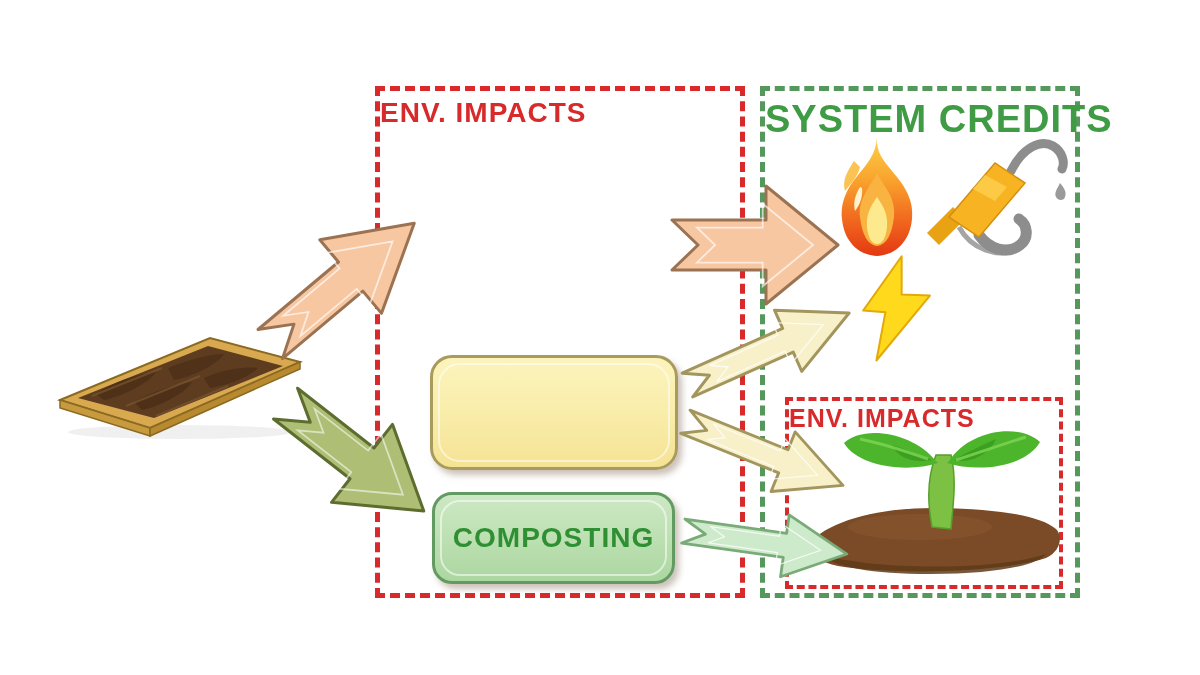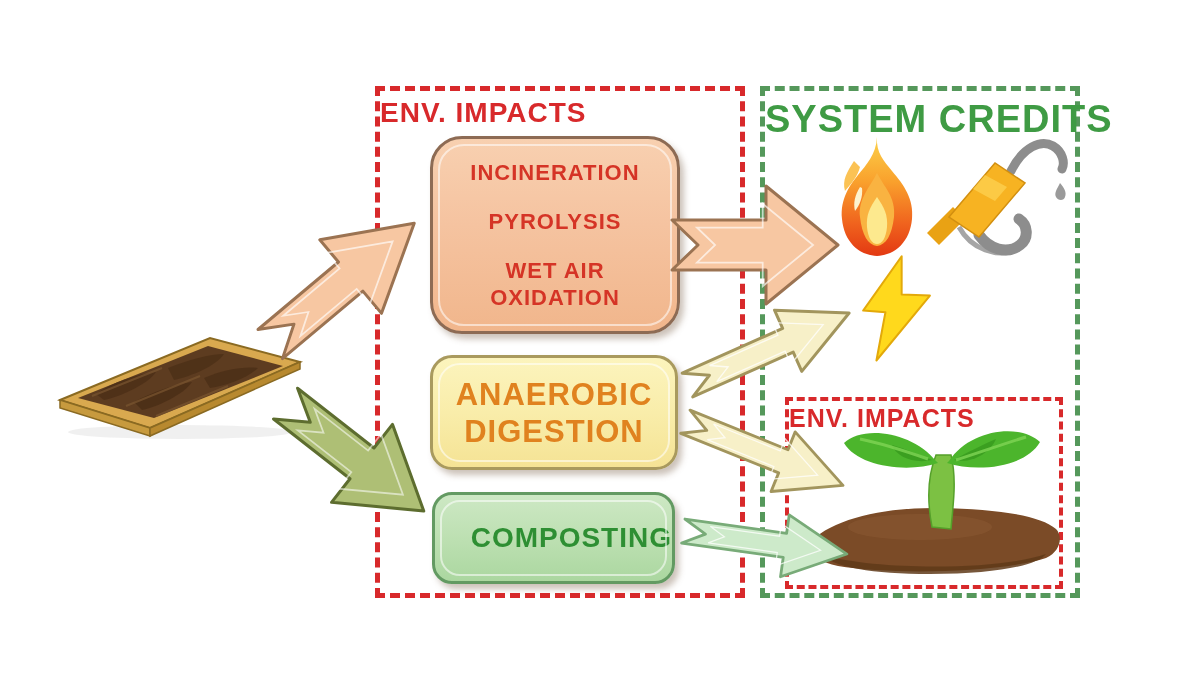--- a/index.html
+++ b/index.html
@@ -57,21 +57,21 @@
     display:flex;align-items:center;justify-content:center;
   }
   .box-digestion .label{
     font-weight:bold;font-size:31px;line-height:37px;color:#e0821f;
     text-align:center;width:210px;letter-spacing:1px;
   }
   .box-composting{
     left:52px;top:401px;width:243px;height:92px;border-radius:20px;
     border:3px solid #639a62;
     background:linear-gradient(180deg,#cde8c4 0%,#bde0b2 50%,#abd7a0 100%);
-    display:flex;align-items:center;justify-content:flex-end;
+    display:flex;align-items:center;justify-content:center;
   }
   .box-composting .label{
     font-weight:bold;font-size:28px;color:#2e8f33;letter-spacing:1px;text-align:center;
   }
   
   .arrow{position:absolute;overflow:visible;z-index:6;}
   
   .icon{position:absolute;}
 </style>
 </head>
@@ -89,32 +89,23 @@
     <path d="M44,66 C60,54 86,46 104,44 C96,56 70,68 52,72 Z" fill="#4c2f17" opacity="0.85"></path>
     <path d="M116,40 C136,32 158,26 172,26 C164,38 140,48 122,52 Z" fill="#4c2f17" opacity="0.8"></path>
     <path d="M82,74 C100,64 124,56 140,54 C132,66 108,78 90,82 Z" fill="#4a2d15" opacity="0.8"></path>
     <path d="M152,50 C170,42 192,38 206,40 C196,50 174,58 158,60 Z" fill="#4a2d15" opacity="0.75"></path>
     <path d="M40,68 L110,40 M104,88 L176,58 M74,78 L148,48" stroke="#7a5530" stroke-width="2" fill="none" opacity="0.7"></path>
   </svg>
 
   <div class="panel panel-impacts">
     <div class="panel-title t-impacts">ENV. IMPACTS</div>
 
-    <div class="pbox box-thermal">
-      <div class="innerline"></div>
-      <div class="thermal-items">
-        <div class="thermal-item">INCINERATION</div>
-        <div class="thermal-item">PYROLYSIS</div>
-        <div class="thermal-item" style="max-width:160px;">WET AIR OXIDATION</div>
-      </div>
-    </div>
 
     <div class="pbox box-digestion">
       <div class="innerline"></div>
-      <div class="label">ANAEROBIC DIGESTION</div>
     </div>
 
     <div class="pbox box-composting">
       <div class="innerline"></div>
       <div class="label">COMPOSTING</div>
     </div>
   </div>
 
   <div class="panel panel-credits">
     <div class="panel-title t-credits">SYSTEM CREDITS</div>

